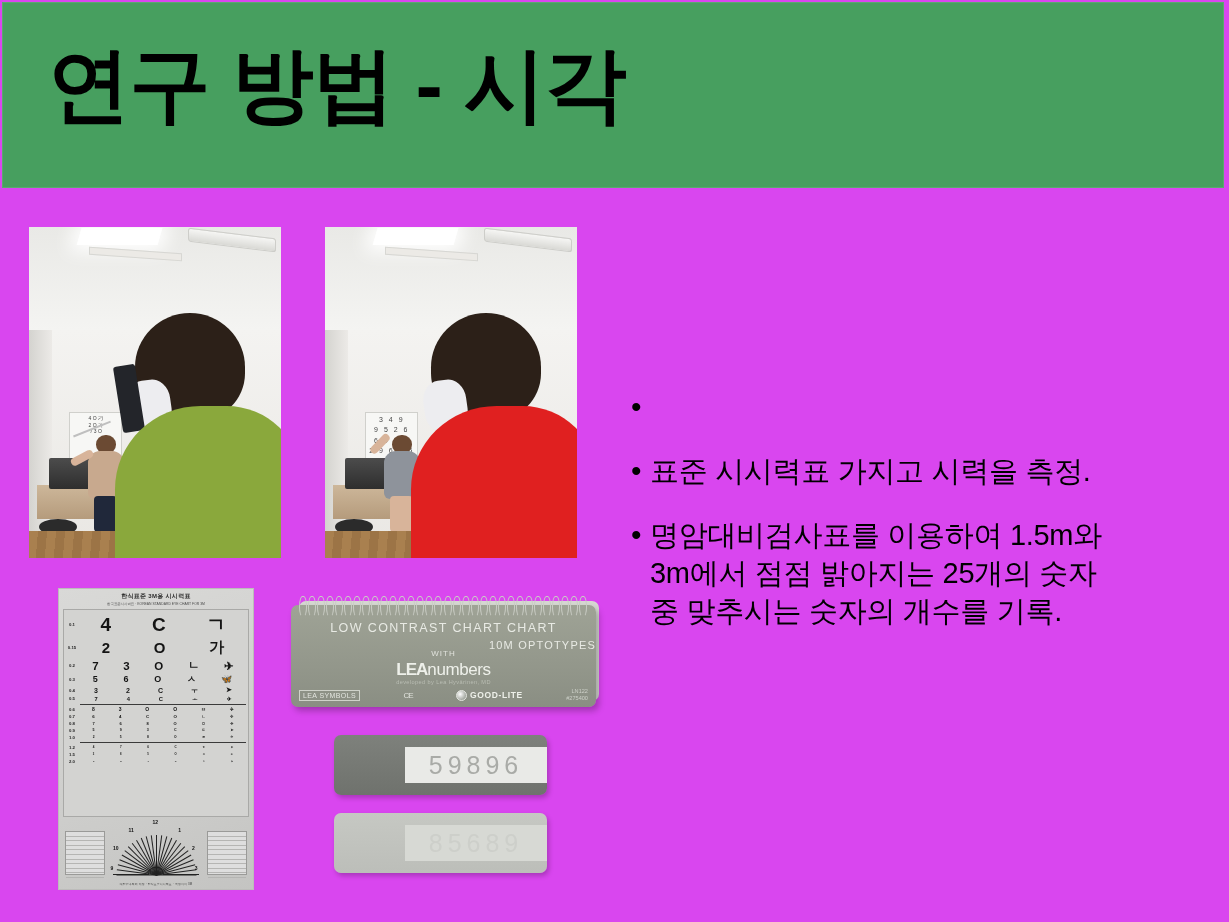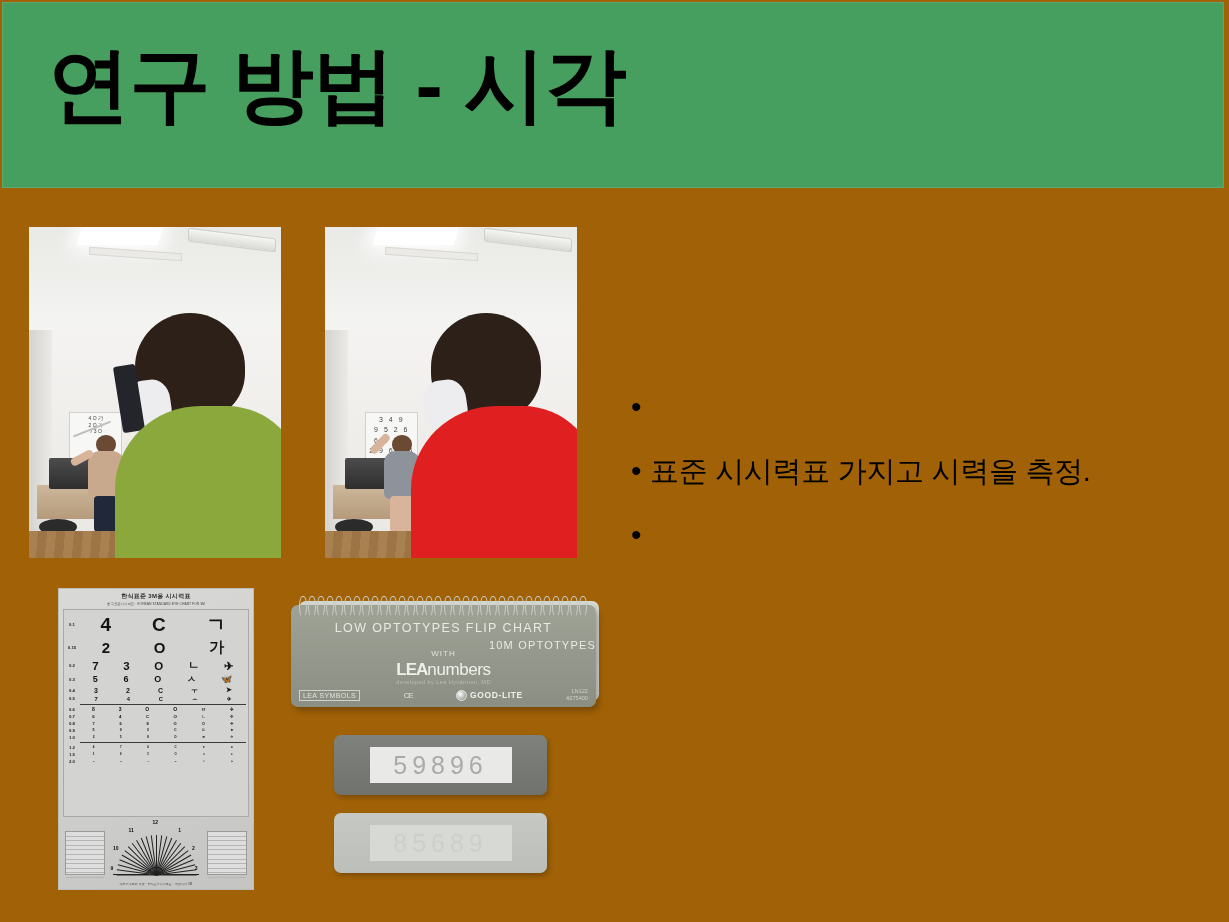--- a/index.html
+++ b/index.html
@@ -12,21 +12,21 @@
     background: #ddfce4;
     font-family: "Liberation Sans", "DejaVu Sans", sans-serif;
     overflow: hidden;
     position: relative;
   }
 
   
   #slide {
     position: absolute;
     inset: 0;
-    background: #a16207;
+    background: #d946ef;
   }
 
   
   #title-banner {
     position: absolute;
     left: 2px;
     top: 2px;
     width: 1222px;
     height: 186px;
     background: #479f5f;
@@ -359,21 +359,21 @@
     width: 9px; height: 9px; border-radius: 50%;
     background: radial-gradient(circle at 35% 35%, #ffffff 0%, #9ea29a 75%);
     border: 1px solid #e4e6e0;
   }
   #flip-code { text-align: right; line-height: 1.25; font-size: 5.6px; color: #cdd0c8; }
 
   
   .contrast-card {
     position: absolute;
     border-radius: 7px;
-    display: flex; align-items: center; justify-content: center;
+    display: flex; align-items: center; justify-content: flex-end;
     box-shadow: 2px 3px 5px rgba(0,0,0,0.22);
   }
   #contrast-card-high {
     left: 334px; top: 735px; width: 213px; height: 60px;
     background: linear-gradient(#7e817c, #6f726d);
   }
   #contrast-card-low {
     left: 334px; top: 813px; width: 213px; height: 60px;
     background: linear-gradient(#c6c8c3, #bcbeb9);
   }
@@ -693,21 +693,21 @@
         <div class="coil"></div>
         <div class="coil"></div>
         <div class="coil"></div>
         <div class="coil"></div>
         <div class="coil"></div>
         <div class="coil"></div>
         <div class="coil"></div>
         <div class="coil"></div>
         <div class="coil"></div>
       </div>
-    <div id="flip-title-1">LOW OPTOTYPES FLIP CHART</div>
+    <div id="flip-title-1">LOW CONTRAST CHART CHART</div>
     <div id="flip-title-2">10M OPTOTYPES</div>
     <div id="flip-title-3">WITH</div>
     <div id="flip-brand">
       <span class="lea-mark">LEA</span><span>numbers</span>
     </div>
     <div id="flip-sub">developed by Lea Hyvärinen, MD</div>
     <div id="flip-footer">
       <span id="lea-symbols-logo">LEA SYMBOLS</span>
       <span id="ce-mark">CE</span>
       <span id="goodlite">
@@ -735,16 +735,19 @@
   <div id="bullets">
     <div class="bullet-row">
       <span class="bullet-dot">•</span>
     </div>
     <div class="bullet-row">
       <span class="bullet-dot">•</span>
       <span class="bullet-text">표준 시시력표 가지고 시력을 측정.</span>
     </div>
     <div class="bullet-row">
       <span class="bullet-dot">•</span>
+      <span class="bullet-text">명암대비검사표를 이용하여 1.5m와
+3m에서 점점 밝아지는 25개의 숫자
+중 맞추시는 숫자의 개수를 기록.</span>
     </div>
   </div>
 
 </div>
 
 </body></html>

